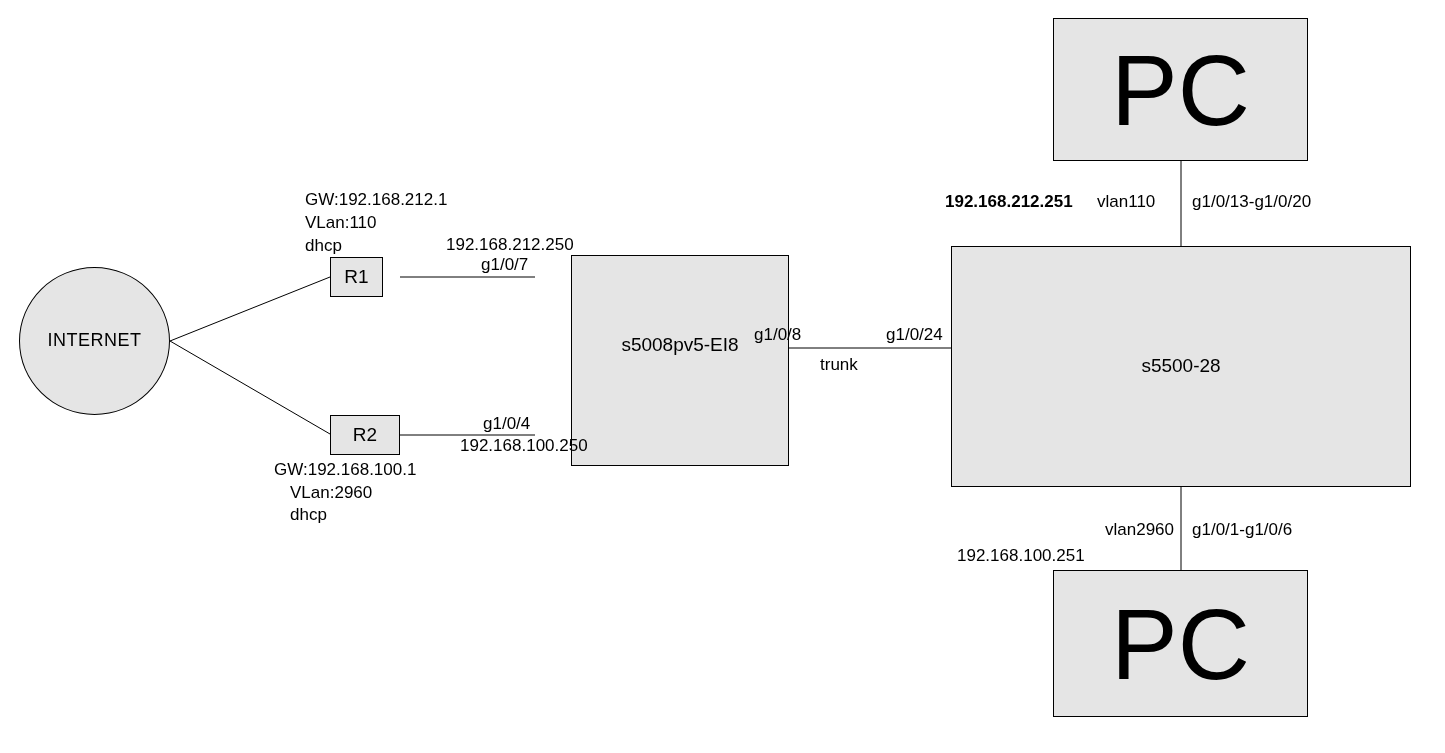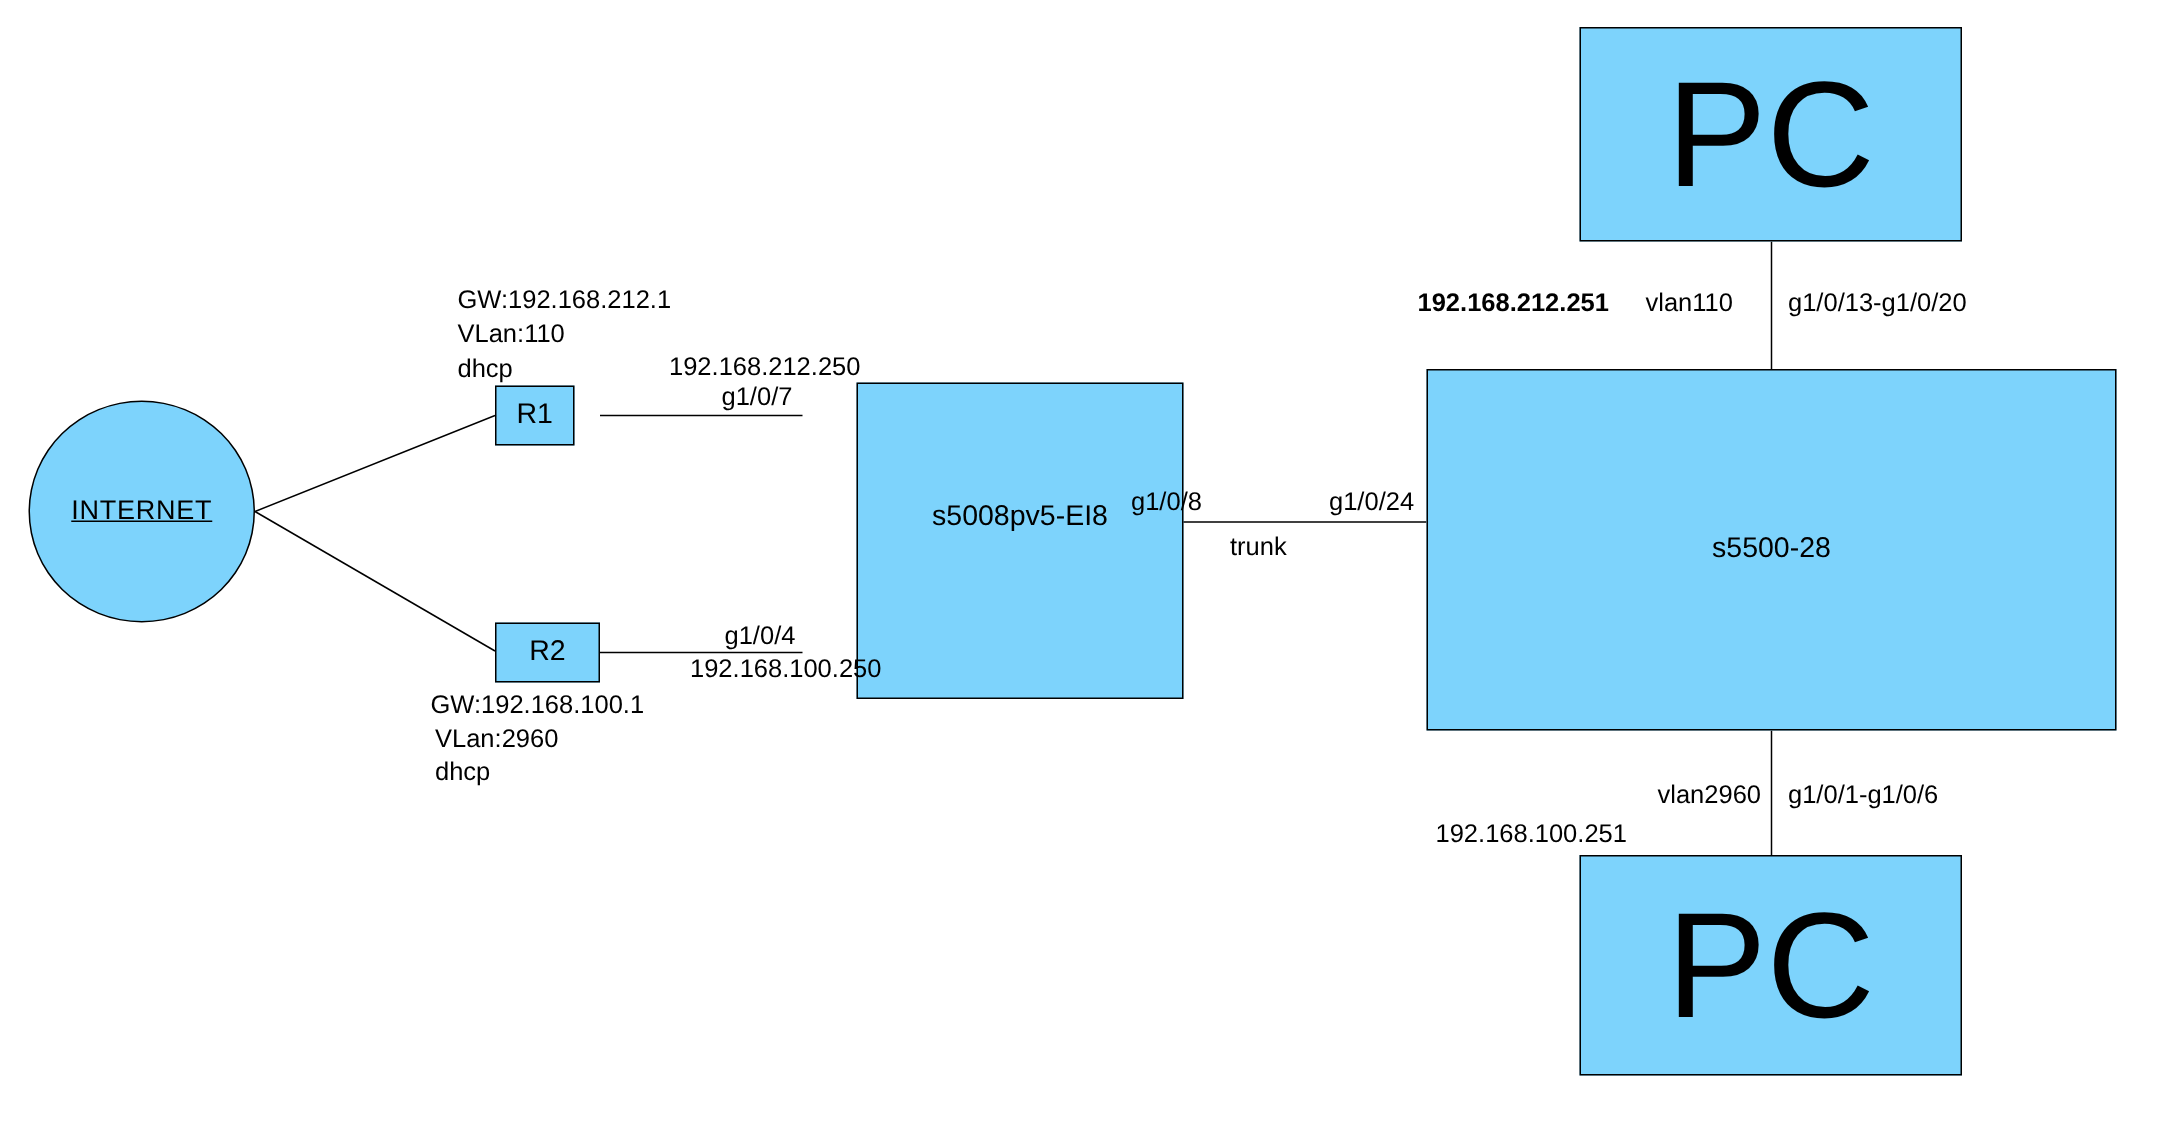--- a/index.html
+++ b/index.html
@@ -13,32 +13,32 @@
     overflow: hidden;
   }
   .wires {
     position: absolute;
     left: 0; top: 0;
     width: 1445px; height: 753px;
   }
   .node {
     position: absolute;
     border: 1px solid #000000;
-    background: #7dd3fc;
+    background: #e5e5e5;
     display: flex;
     align-items: center;
     justify-content: center;
     text-align: center;
   }
   .node-label { font-size: 19px; line-height: 1.1; }
   .internet-node {
     left: 19px; top: 267px; width: 151px; height: 148px;
     border-radius: 50%;
   }
-  .internet-node .node-label { font-size: 18px; letter-spacing: 0.5px; text-decoration: underline; }
+  .internet-node .node-label { font-size: 18px; letter-spacing: 0.5px; }
   .r1-node { left: 330px; top: 257px; width: 53px; height: 40px; }
   .r2-node { left: 330px; top: 415px; width: 70px; height: 40px; }
   .switch1-node { left: 535px; top: 255px; width: 218px; height: 211px; margin-left: 36px; }
   .switch1-node .node-label { position: relative; top: -15px; }
   .switch2-node { left: 951px; top: 246px; width: 460px; height: 241px; }
   .pc-top-node { left: 1053px; top: 18px; width: 255px; height: 143px; }
   .pc-bottom-node { left: 1053px; top: 570px; width: 255px; height: 147px; }
   .pc-label { font-size: 100px; line-height: 1; }
   .lbl {
     position: absolute;
@@ -87,21 +87,21 @@
   </div>
 
   <div class="node pc-bottom-node">
     <span class="pc-label">PC</span>
   </div>
 
   <div class="lbl" style="left:305px; top:190px;">GW:192.168.212.1</div>
   <div class="lbl" style="left:305px; top:213px;">VLan:110</div>
   <div class="lbl" style="left:305px; top:236px;">dhcp</div>
 
-  <div class="lbl" style="left:287px; top:460px;text-align:center;">GW:192.168.100.1</div>
+  <div class="lbl" style="left:274px; top:460px;text-align:center;">GW:192.168.100.1</div>
   <div class="lbl" style="left:290px; top:483px;">VLan:2960</div>
   <div class="lbl" style="left:290px; top:505px;">dhcp</div>
 
   <div class="lbl" style="left:446px; top:235px;">192.168.212.250</div>
   <div class="lbl" style="left:481px; top:255px;">g1/0/7</div>
 
   <div class="lbl" style="left:483px; top:414px;">g1/0/4</div>
   <div class="lbl" style="left:460px; top:436px;">192.168.100.250</div>
 
   <div class="lbl" style="left:754px; top:325px;">g1/0/8</div>

